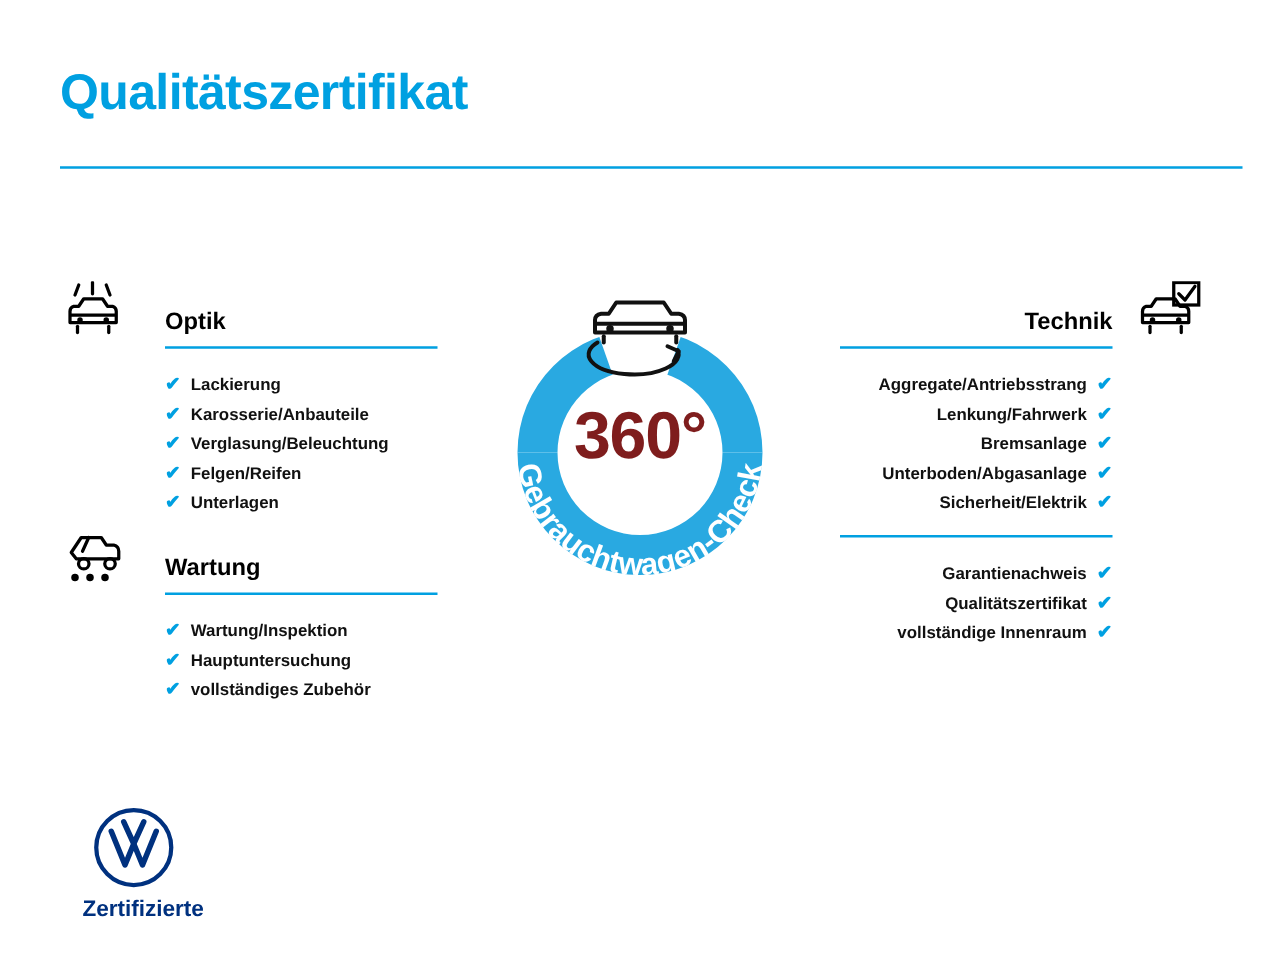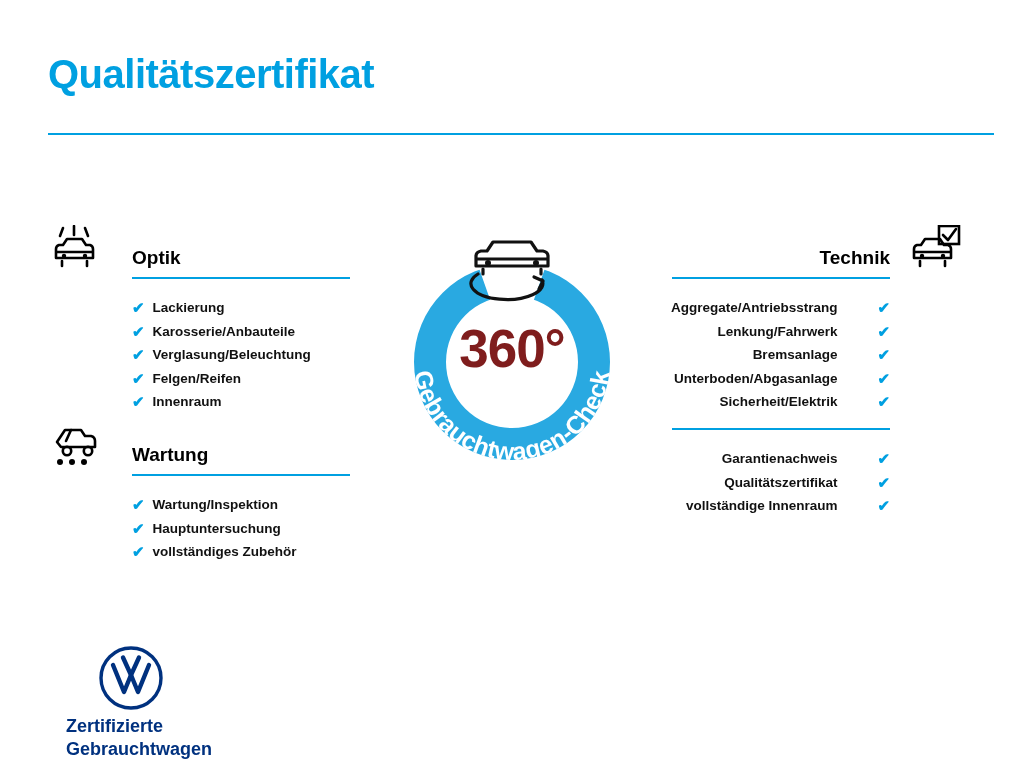--- a/index.html
+++ b/index.html
@@ -83,21 +83,21 @@
     display: flex;
     align-items: center;
     font-size: 13.5px;
     font-weight: bold;
     color: #111111;
     line-height: 23.5px;
     white-space: nowrap;
   }
   .col-left ul.items  { padding-left: 82px; }
   .col-right ul.items { padding-right: 82px; justify-content: flex-end; }
-  .col-right ul.items li { justify-content: flex-end; gap: 32px; }
+  .col-right ul.items li { justify-content: flex-end; }
 
   .check {
     color: #00a0e1;
     font-size: 15px;
     font-weight: bold;
     line-height: 1;
   }
   .col-left .check  { margin-right: 8px; }
   .col-right .check { margin-left: 8px; }
 
@@ -181,21 +181,21 @@
       <li>
           <span class="check">✔</span>
           <span>Verglasung/Beleuchtung</span>
         </li>
       <li>
           <span class="check">✔</span>
           <span>Felgen/Reifen</span>
         </li>
       <li>
           <span class="check">✔</span>
-          <span>Innenraum</span>
+          <span>Unterlagen</span>
         </li>
     </ul>
   </div>
 
   <div class="col col-left block-wartung">
     <div class="head-row">
       <div class="sec-icon">
         <svg width="62" height="46" viewBox="0 0 62 46">
           <g stroke="#000" stroke-width="2.6" fill="none" stroke-linejoin="round" stroke-linecap="round">
             <path d="M6 20 L14 8 L30 8 L34 14 L40 14 Q44 15 44 19 L44 25 L10 25 Z"></path>
@@ -333,17 +333,16 @@
       <svg width="66" height="66" viewBox="0 0 66 66">
         <circle cx="33" cy="33" r="30" fill="none" stroke="#00317f" stroke-width="3.4"></circle>
         <g fill="none" stroke="#00317f" stroke-width="4.4" stroke-linejoin="round" stroke-linecap="round">
           <path d="M15 20 L26 47 L33 30 L40 47 L51 20"></path>
           <path d="M25 12.5 L33 30 L41 12.5"></path>
         </g>
       </svg>
     </div>
     <div class="footer-text">
       <div>Zertifizierte</div>
-      <div>Gebrauchtwagen</div>
     </div>
   </div>
 
 </div>
 
 </body></html>

